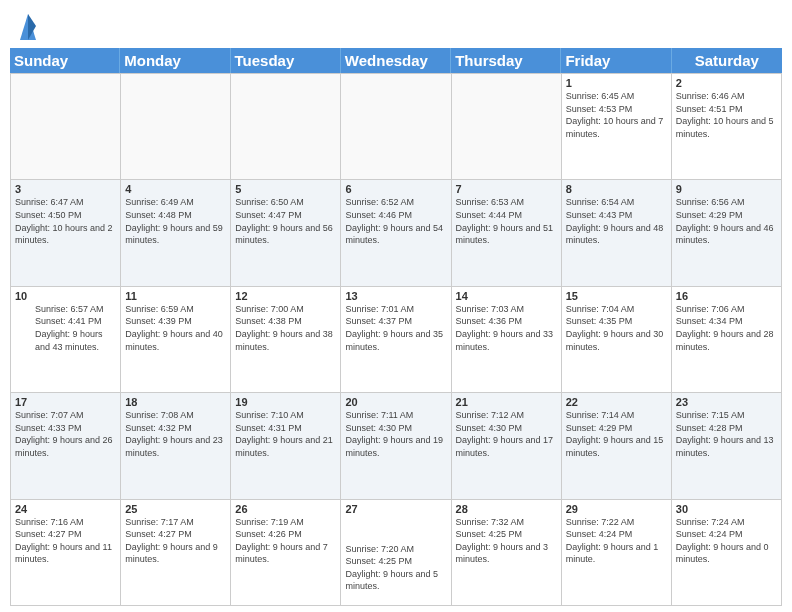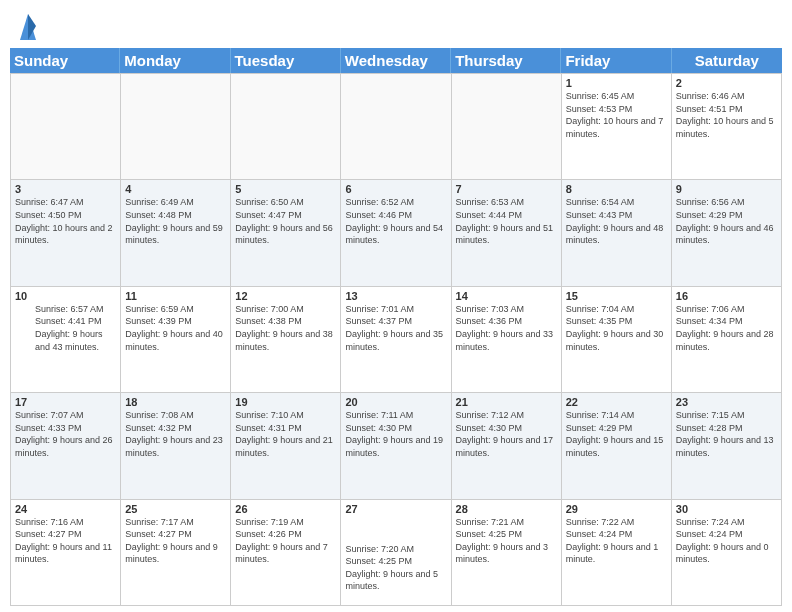--- a/index.html
+++ b/index.html
@@ -304,21 +304,21 @@
 Daylight: 9 hours and 7 minutes.</div>
           </div>
           <div class="cal-cell">
             <div class="day-number">27</div>
             <div class="day-info" style="white-space: pre-line; margin-top: 28px;">Sunrise: 7:20 AM
 Sunset: 4:25 PM
 Daylight: 9 hours and 5 minutes.</div>
           </div>
           <div class="cal-cell">
             <div class="day-number">28</div>
-            <div class="day-info" style="white-space: pre-line;">Sunrise: 7:21 AM
+            <div class="day-info" style="white-space: pre-line;">Sunrise: 7:32 AM
 Sunset: 4:25 PM
 Daylight: 9 hours and 3 minutes.</div>
           </div>
           <div class="cal-cell">
             <div class="day-number">29</div>
             <div class="day-info" style="white-space: pre-line;">Sunrise: 7:22 AM
 Sunset: 4:24 PM
 Daylight: 9 hours and 1 minute.</div>
           </div>
           <div class="cal-cell">

